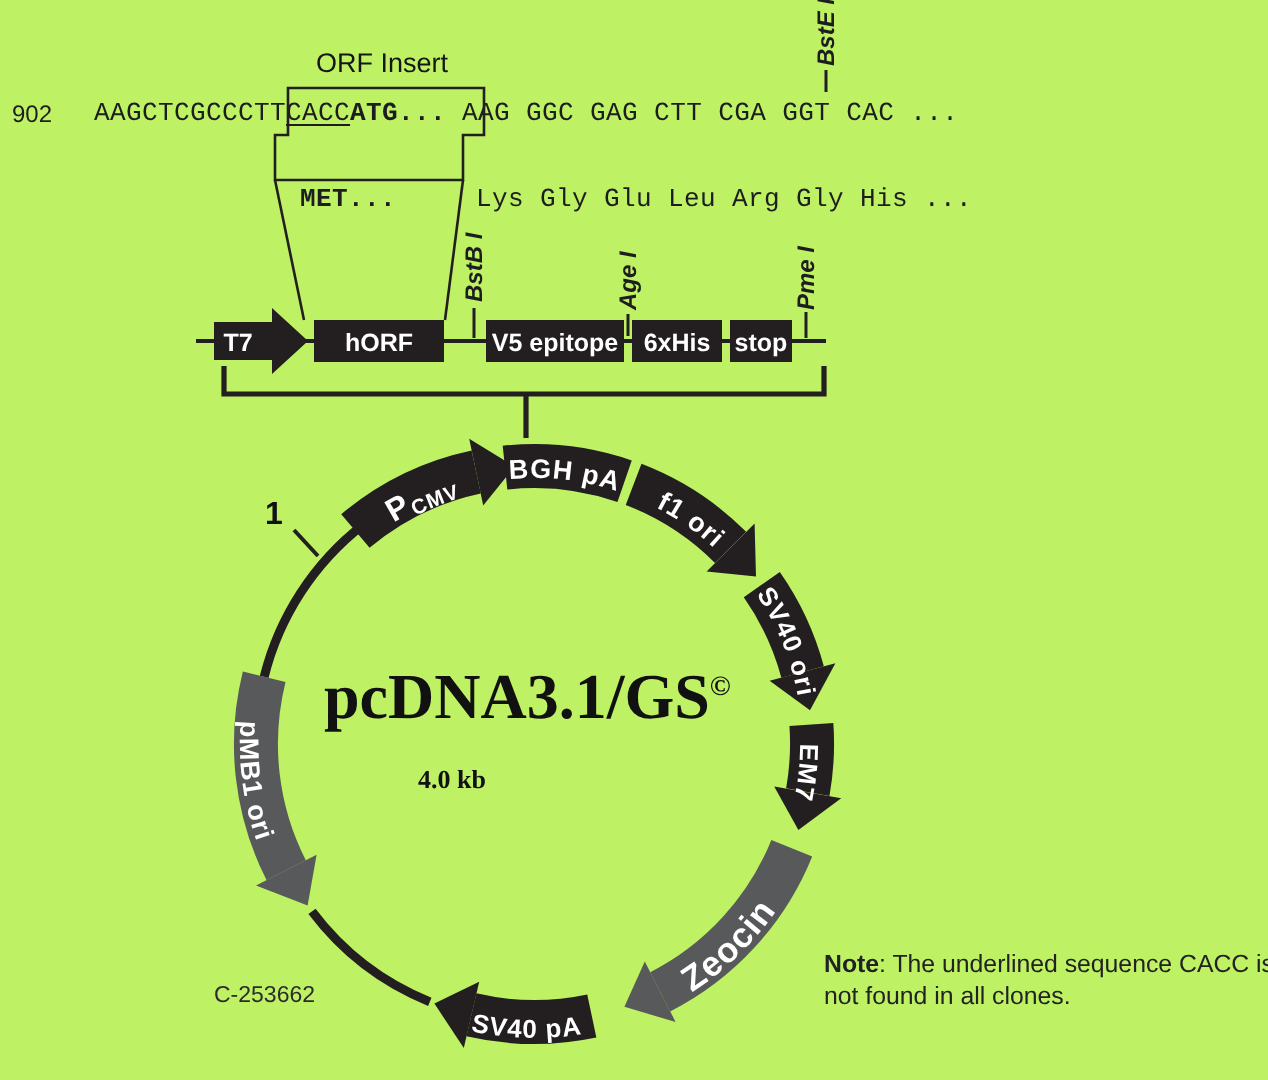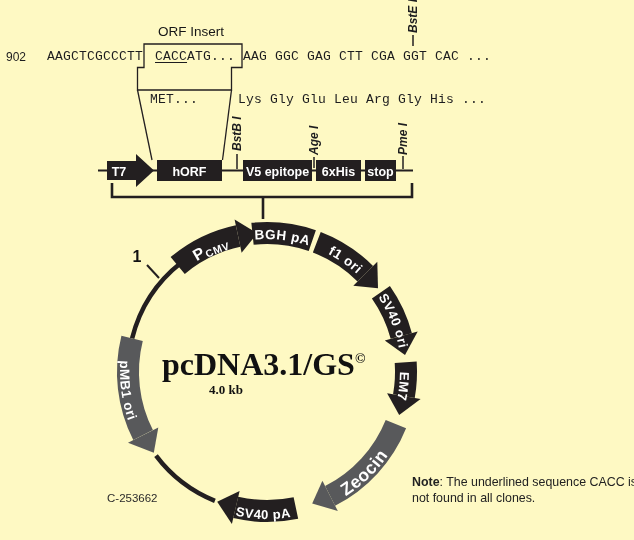--- a/index.html
+++ b/index.html
@@ -1,26 +1,26 @@
 <!DOCTYPE html>
 <html><head>
 <meta charset="utf-8">
 <style>
   html,body{margin:0;padding:0;background:#fff;}
-  .page{position:relative;width:634px;height:540px;background:#fef9c3;overflow:hidden;
+  .page{position:relative;width:634px;height:540px;background:#bef264;overflow:hidden;
         font-family:"Liberation Sans",sans-serif;color:#1d1d1f;}
   .seq{position:absolute;font-family:"Liberation Mono",monospace;font-size:13px;
        letter-spacing:0.2px;white-space:pre;color:#1d1d1f;}
-  .seq .u{text-decoration:underline;text-underline-offset:2px;margin-left:12px;}
-  .seq .b{font-weight:normal;}
+  .seq .u{text-decoration:underline;text-underline-offset:2px;}
+  .seq .b{font-weight:bold;}
   .codons{margin-left:8px;}
   .residues{margin-left:40px;}
   .pos-num{position:absolute;left:6px;top:50px;font-weight:normal;font-size:12px;}
   .orf-label{position:absolute;left:158px;top:24px;font-size:13.5px;color:#161616;}
-  .title{position:absolute;left:162px;top:346px;font-family:"Liberation Serif",serif;
+  .title{position:absolute;left:162px;top:330px;font-family:"Liberation Serif",serif;
          font-weight:bold;font-size:32px;color:#111;}
   .title sup{font-size:14px;}
   .size{position:absolute;left:186px;top:382px;width:80px;text-align:center;
         font-family:"Liberation Serif",serif;font-weight:bold;font-size:13px;color:#111;}
   .catalog{position:absolute;left:107px;top:492px;font-size:11.5px;color:#2b2b2b;}
   .note{position:absolute;left:412px;top:474px;width:236px;font-size:12.4px;
         line-height:16px;color:#222;}
   svg{position:absolute;left:0;top:0;}
   svg text{font-family:"Liberation Sans",sans-serif;}
   .rsite{font-size:12px;font-weight:bold;font-style:italic;fill:#1d1d1f;}

